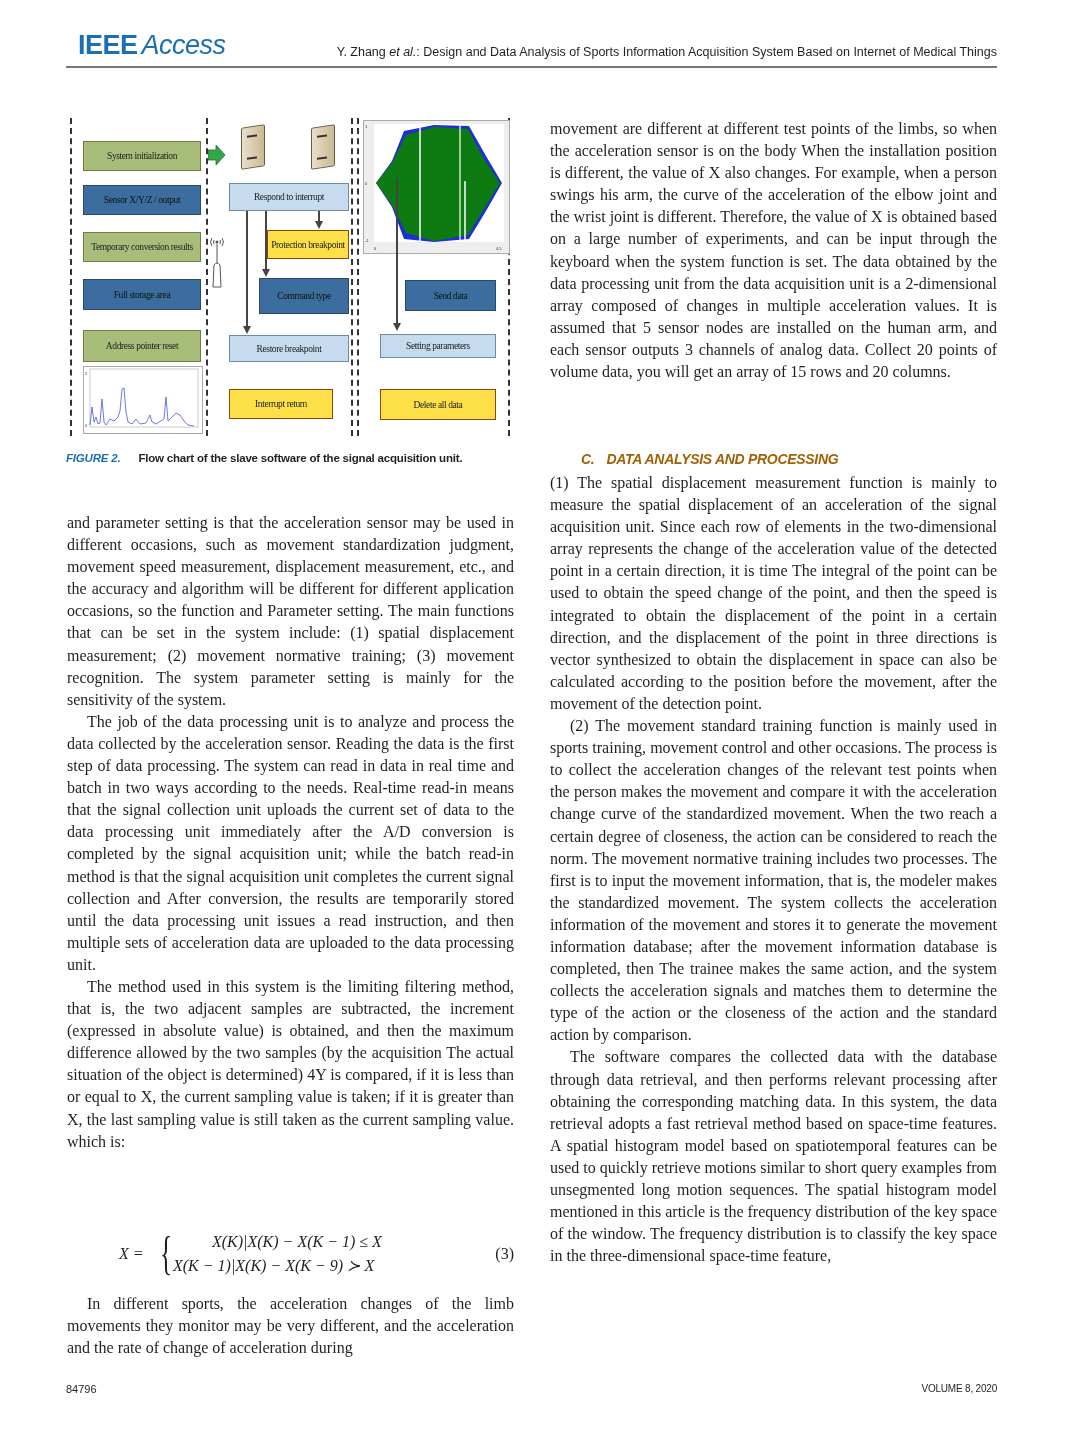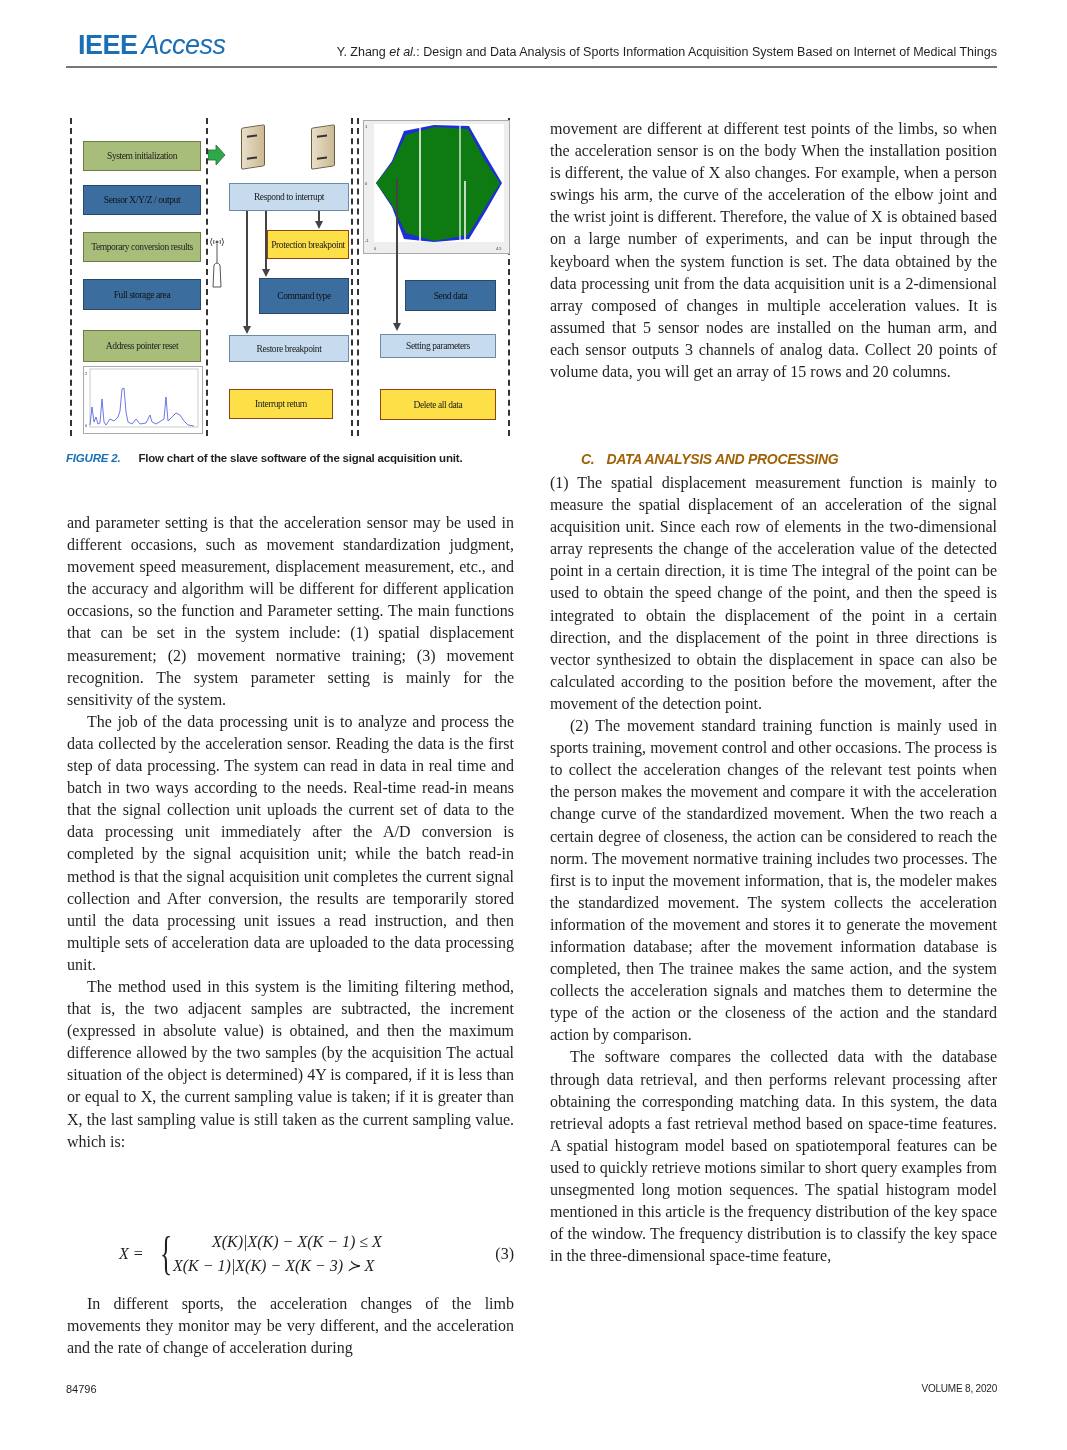--- a/index.html
+++ b/index.html
@@ -134,21 +134,21 @@
 <div class="col lcol" style="top:512px;">
   <p>and parameter setting is that the acceleration sensor may be used in different occasions, such as movement standardization judgment, movement speed measurement, displacement measurement, etc., and the accuracy and algorithm will be different for different application occasions, so the function and Parameter setting. The main functions that can be set in the system include: (1) spatial displacement measurement; (2) movement normative training; (3) movement recognition. The system parameter setting is mainly for the sensitivity of the system.</p>
   <p class="ind">The job of the data processing unit is to analyze and process the data collected by the acceleration sensor. Reading the data is the first step of data processing. The system can read in data in real time and batch in two ways according to the needs. Real-time read-in means that the signal collection unit uploads the current set of data to the data processing unit immediately after the A/D conversion is completed by the signal acquisition unit; while the batch read-in method is that the signal acquisition unit completes the current signal collection and After conversion, the results are temporarily stored until the data processing unit issues a read instruction, and then multiple sets of acceleration data are uploaded to the data processing unit.</p>
   <p class="ind">The method used in this system is the limiting filtering method, that is, the two adjacent samples are subtracted, the increment (expressed in absolute value) is obtained, and then the maximum difference allowed by the two samples (by the acquisition The actual situation of the object is determined) 4Y is compared, if it is less than or equal to X, the current sampling value is taken; if it is greater than X, the last sampling value is still taken as the current sampling value. which is:</p>
 </div>
 
 <div class="eq">
   <span class="lhs">X =</span>
   <span class="brace">{</span>
   <span class="r1">X(K)|X(K) − X(K − 1) ≤ X</span>
-  <span class="r2">X(K − 1)|X(K) − X(K − 3) ≻ X</span>
+  <span class="r2">X(K − 1)|X(K) − X(K − 9) ≻ X</span>
   <span class="num">(3)</span>
 </div>
 
 <div class="col lcol" style="top:1293px;">
   <p class="ind">In different sports, the acceleration changes of the limb movements they monitor may be very different, and the acceleration and the rate of change of acceleration during</p>
 </div>
 
 <div class="col rcol" style="top:118px;">
   <p>movement are different at different test points of the limbs, so when the acceleration sensor is on the body When the installation position is different, the value of X also changes. For example, when a person swings his arm, the curve of the acceleration of the elbow joint and the wrist joint is different. Therefore, the value of X is obtained based on a large number of experiments, and can be input through the keyboard when the system function is set. The data obtained by the data processing unit from the data acquisition unit is a 2-dimensional array composed of changes in multiple acceleration values. It is assumed that 5 sensor nodes are installed on the human arm, and each sensor outputs 3 channels of analog data. Collect 20 points of volume data, you will get an array of 15 rows and 20 columns.</p>
 </div>

